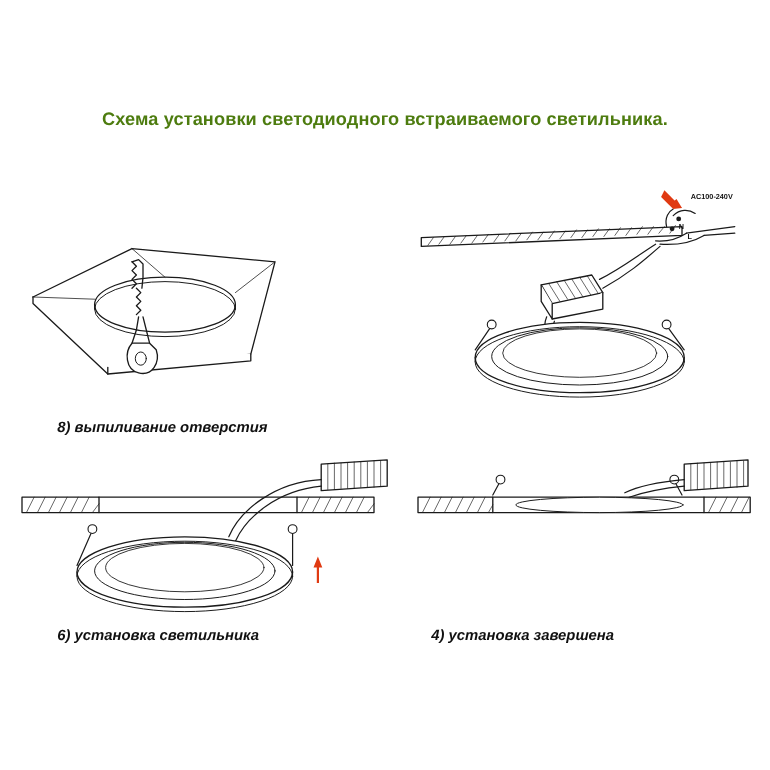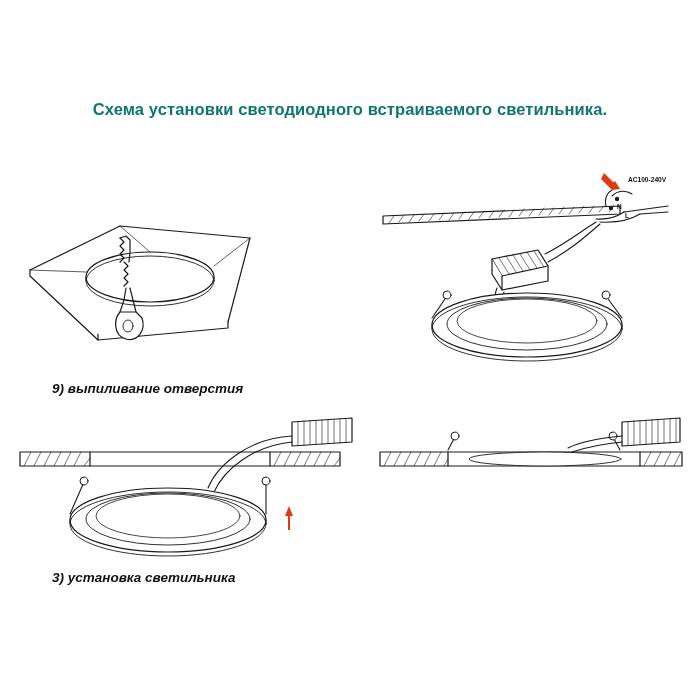--- a/index.html
+++ b/index.html
@@ -24,21 +24,21 @@
   }
   .title {
     position: absolute;
     left: 0;
     top: 100px;
     width: 700px;
     text-align: center;
     font-size: 16.5px;
     font-weight: bold;
     letter-spacing: 0.1px;
-    color: #0f766e;
+    color: #4d7c0f;
   }
   .caption {
     position: absolute;
     font-size: 13.5px;
     font-style: italic;
     font-weight: bold;
     color: #111111;
     white-space: nowrap;
   }
   #cap1 { left: 52px;  top: 381px; }
@@ -287,16 +287,17 @@
         <path d="M622 442 C602 444 584 448 572 452" stroke-width="1.1"></path>
       </g>
 
     </g>
   </svg>
 
   <div class="vlabel" id="acLabel">AC100-240V</div>
   <div class="vlabel" id="nLabel">N</div>
   <div class="vlabel" id="lLabel">L</div>
 
-  <div class="caption" id="cap1">9) выпиливание отверстия</div>
-  <div class="caption" id="cap3">3) установка светильника</div>
+  <div class="caption" id="cap1">8) выпиливание отверстия</div>
+  <div class="caption" id="cap3">6) установка светильника</div>
+  <div class="caption" id="cap4">4) установка завершена</div>
 
 </div>
 
 </body></html>

